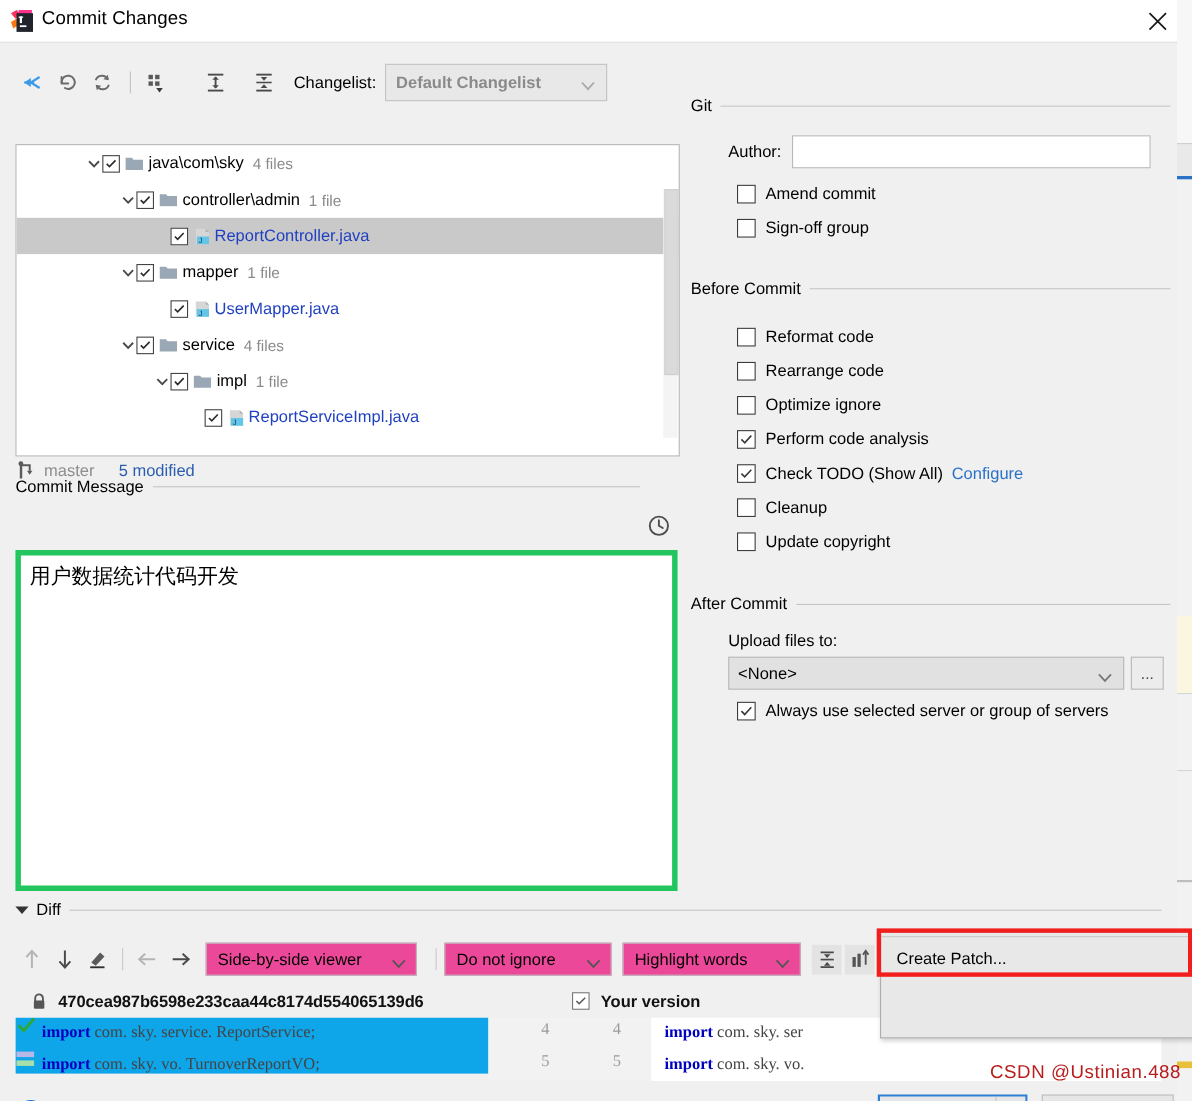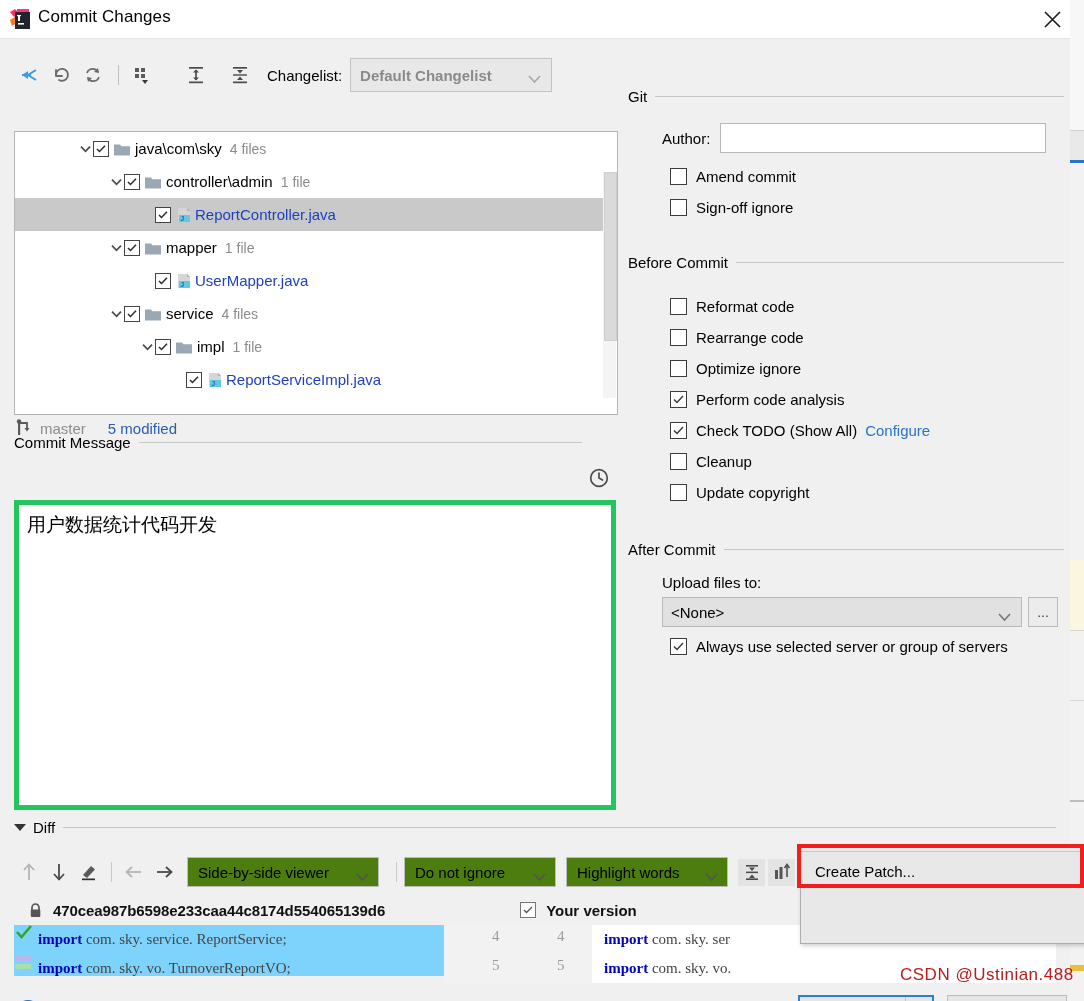--- a/index.html
+++ b/index.html
@@ -135,40 +135,40 @@
   }
 
   
   .diff-head { position: absolute; left: 14px; top: 780px; display: flex; align-items: center; width: 1042px; }
   .tri { width: 0; height: 0; border-left: 6px solid transparent; border-right: 6px solid transparent;
          border-top: 7px solid #333; margin-right: 7px; cursor: pointer; }
   .diff-toolbar { position: absolute; left: 14px; top: 816px; width: 1050px; height: 34px; display: flex; align-items: center; }
   .dt-icon { width: 30px; height: 30px; display: flex; align-items: center; justify-content: center; cursor: pointer; }
   .dt-sep { width: 1px; height: 20px; background: #c8c8c8; margin: 0 7px; }
   .dt-combo {
-    height: 30px; background: #4d7c0f; border: 1px solid #bcbcbc; display: flex; align-items: center;
+    height: 30px; background: #ec4899; border: 1px solid #bcbcbc; display: flex; align-items: center;
     position: relative; cursor: pointer; box-sizing: border-box; margin-right: 10px;
   }
   .dt-combo .val { font-size: 15px; padding: 0 28px 0 10px; color: #000; white-space: nowrap; }
   .dt-combo .chev { position: absolute; right: 9px; top: 10px; }
   .dt-sq { width: 27px; height: 27px; background: #e3e3e3; display: flex; align-items: center; justify-content: center; margin-right: 3px; cursor: pointer; }
   .diff-count { font-size: 15px; color: #111; margin-left: 8px; white-space: nowrap; }
   .dbl-chev { color: #777; font-size: 15px; margin-left: 10px; }
 
   
   .diff-filerow { position: absolute; left: 14px; top: 856px; width: 1042px; height: 30px; display: flex; align-items: center; }
   .lock-ic { width: 15px; height: 17px; margin: 0 10px 0 14px; }
   .rev-hash { font-size: 15px; color: #111; font-weight: bold; letter-spacing: -0.1px; }
   .yv-cb { width: 14px; height: 14px; border: 1px solid #777; background: #fff; display: inline-flex;
            align-items: center; justify-content: center; margin-right: 10px; }
   .yv-lbl { font-size: 15px; color: #111; font-weight: bold; }
 
   
   .diff-code { position: absolute; left: 14px; top: 886px; width: 1042px; height: 58px; overflow: hidden; }
-  .dc-left { position: absolute; left: 0; top: 0; width: 430px; height: 51px; background: #7dd3fc; }
+  .dc-left { position: absolute; left: 0; top: 0; width: 430px; height: 51px; background: #0ea5e9; }
   .dc-gut { position: absolute; left: 430px; top: 0; width: 148px; height: 58px; background: #f2f2f2; }
   .dc-right { position: absolute; left: 578px; top: 0; width: 464px; height: 58px; background: #fff; }
   .code-line { font-family: "Liberation Serif", serif; font-size: 15px; height: 29px; line-height: 29px; white-space: nowrap; }
   .kw { color: #0000c0; font-weight: bold; }
   .pl { color: #444; }
   .gutnum { position: absolute; font-size: 15px; color: #9b9b9b; font-family: "Liberation Serif", serif; }
   .check-ic { position: absolute; left: 2px; top: 0px; }
   .bar-ic { position: absolute; left: 0px; }
   .green-band { position: absolute; left: 430px; top: 0; width: 612px; height: 58px; background: #e7f5e3; }
 
@@ -500,21 +500,21 @@
           <span class="author-lbl">Author:</span>
           <span class="author-input" value=""></span>
         </div>
         <div id="git-options" style="margin-left:42px">
             <div class="opt-row">
               <span class="opt-cb"></span>
               <span>Amend commit</span>
             </div>
             <div class="opt-row">
               <span class="opt-cb"></span>
-              <span>Sign-off ignore</span>
+              <span>Sign-off group</span>
             </div>
           </div>
       </div>
 
       <div class="grp" style="margin-top:30px">
         <div class="grp-head">
           <span class="lbl">Before Commit</span>
           <span class="ln"></span>
         </div>
         <div id="before-options" style="margin-left:42px; margin-top:20px">

